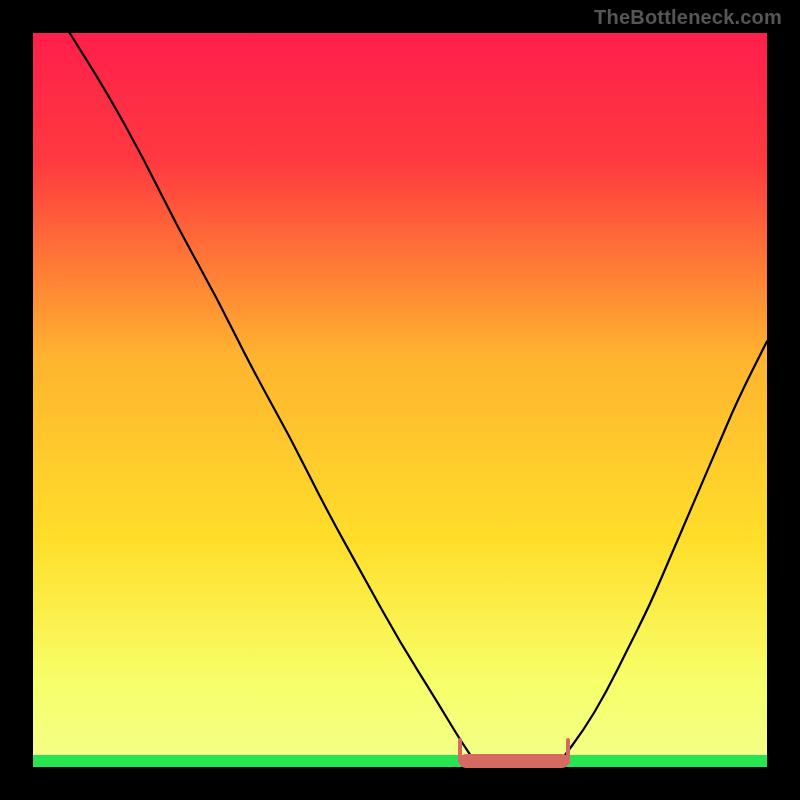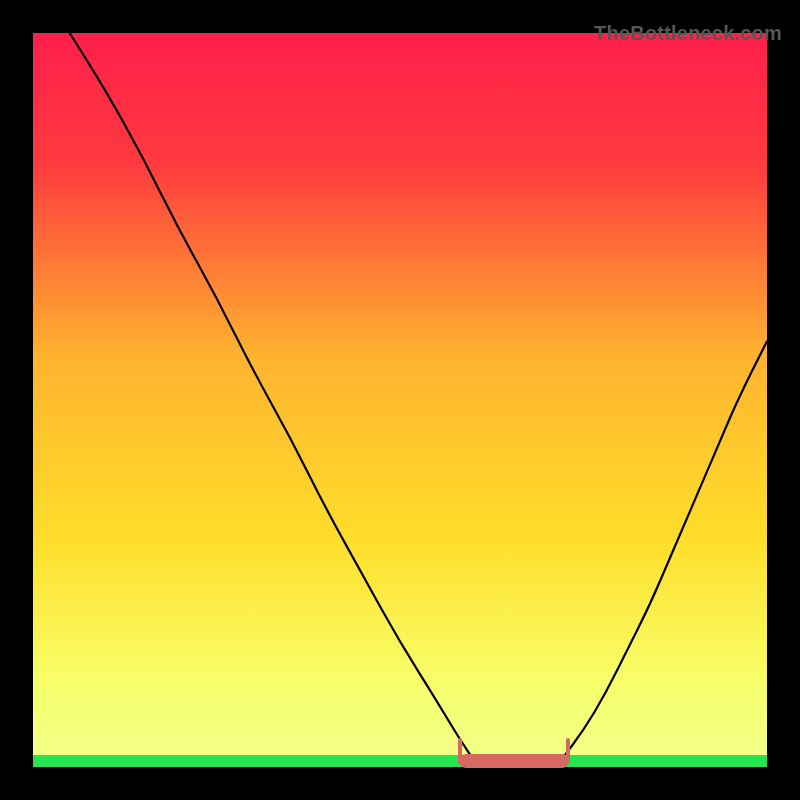--- a/index.html
+++ b/index.html
@@ -19,21 +19,20 @@
   .watermark {
     position: absolute;
     top: 6px;
     right: 18px;
     font-family: Arial, Helvetica, sans-serif;
     font-size: 20px;
     font-weight: 600;
     color: #565656;
     letter-spacing: 0.2px;
     z-index: 20;
-    margin-top: 16px;
   }
   svg.plot {
     position: absolute;
     left: 0;
     top: 0;
     width: 800px;
     height: 800px;
     z-index: 5;
   }
   

